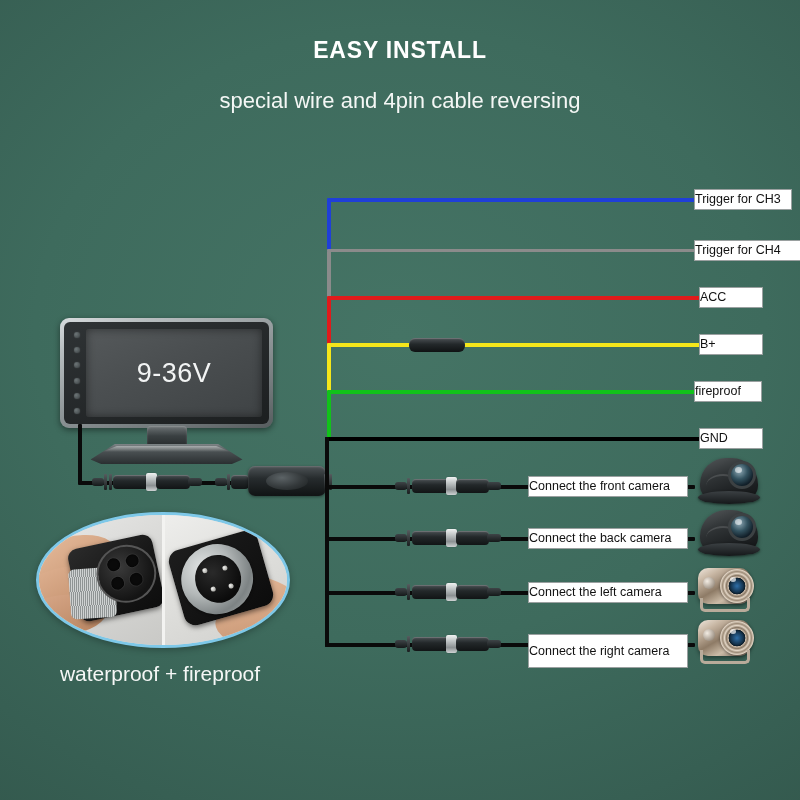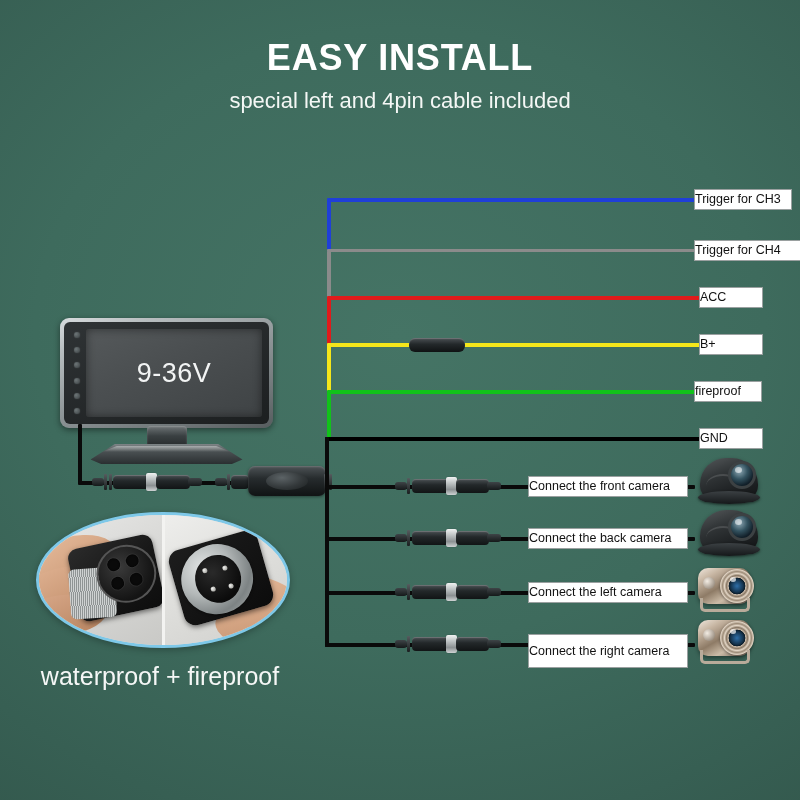--- a/index.html
+++ b/index.html
@@ -11,21 +11,21 @@
   #stage{
     position:relative;width:800px;height:800px;
     background:
       radial-gradient(ellipse 95% 80% at 50% 42%, #457465 0%, #3e6b5d 48%, #375f53 78%, #32564b 100%);
     overflow:hidden;
   }
 
   
   .title{
     position:absolute;left:0;right:0;top:37px;text-align:center;
-    color:#ffffff;font-size:36px;font-weight:bold;letter-spacing:.8px;
+    color:#ffffff;font-size:23px;font-weight:bold;letter-spacing:.8px;
   }
   .sub1{
     position:absolute;left:0;right:0;top:88px;text-align:center;
     color:#f4f7f5;font-size:22px;font-weight:400;
   }
   .sub2{
     position:absolute;left:0;right:0;top:133px;text-align:center;
     color:#f4f7f5;font-size:22px;font-weight:400;
   }
 
@@ -168,21 +168,21 @@
     box-shadow:0 1px 3px rgba(0,0,0,.45);
   }
   .connR .core{
     position:absolute;left:14px;top:11px;width:46px;height:48px;border-radius:50%;
     background:radial-gradient(circle at 42% 34%,#2a2a2a,#0b0b0b 72%);
   }
   .pinpt{position:absolute;width:5px;height:5px;border-radius:50%;
     background:radial-gradient(circle at 35% 35%,#f2f2ef,#8d8d88);}
   .caption{
     position:absolute;left:0;top:662px;width:320px;text-align:center;
-    color:#f5f7f6;font-size:25px;
+    color:#f5f7f6;font-size:21px;
   }
 
   
   .cam{position:absolute;}
   .dome{
     position:absolute;width:58px;height:42px;
     border-radius:26px 26px 14px 14px;
     background:linear-gradient(160deg,#55595b 0%,#323638 35%,#1b1e20 75%,#121415 100%);
     box-shadow:0 2px 4px rgba(0,0,0,.45);
   }
@@ -232,21 +232,21 @@
     position:absolute;left:5px;top:9px;width:12px;height:12px;border-radius:50%;
     background:radial-gradient(circle at 35% 35%,#f3ece3,#7e7162);
   }
 </style>
 </head>
 <body>
 
 <div id="stage">
 
   <div class="title">EASY INSTALL</div>
-  <div class="sub1">special left and 4pin cable included</div>
+  <div class="sub1">special wire and 4pin cable reversing</div>
 
   <div class="monitor">
     <div class="mon-body">
       <div class="mon-inner">
         <div class="mon-btns">
           <span class="mon-btn"></span>
           <span class="mon-btn"></span>
           <span class="mon-btn"></span>
           <span class="mon-btn"></span>
           <span class="mon-btn"></span>

